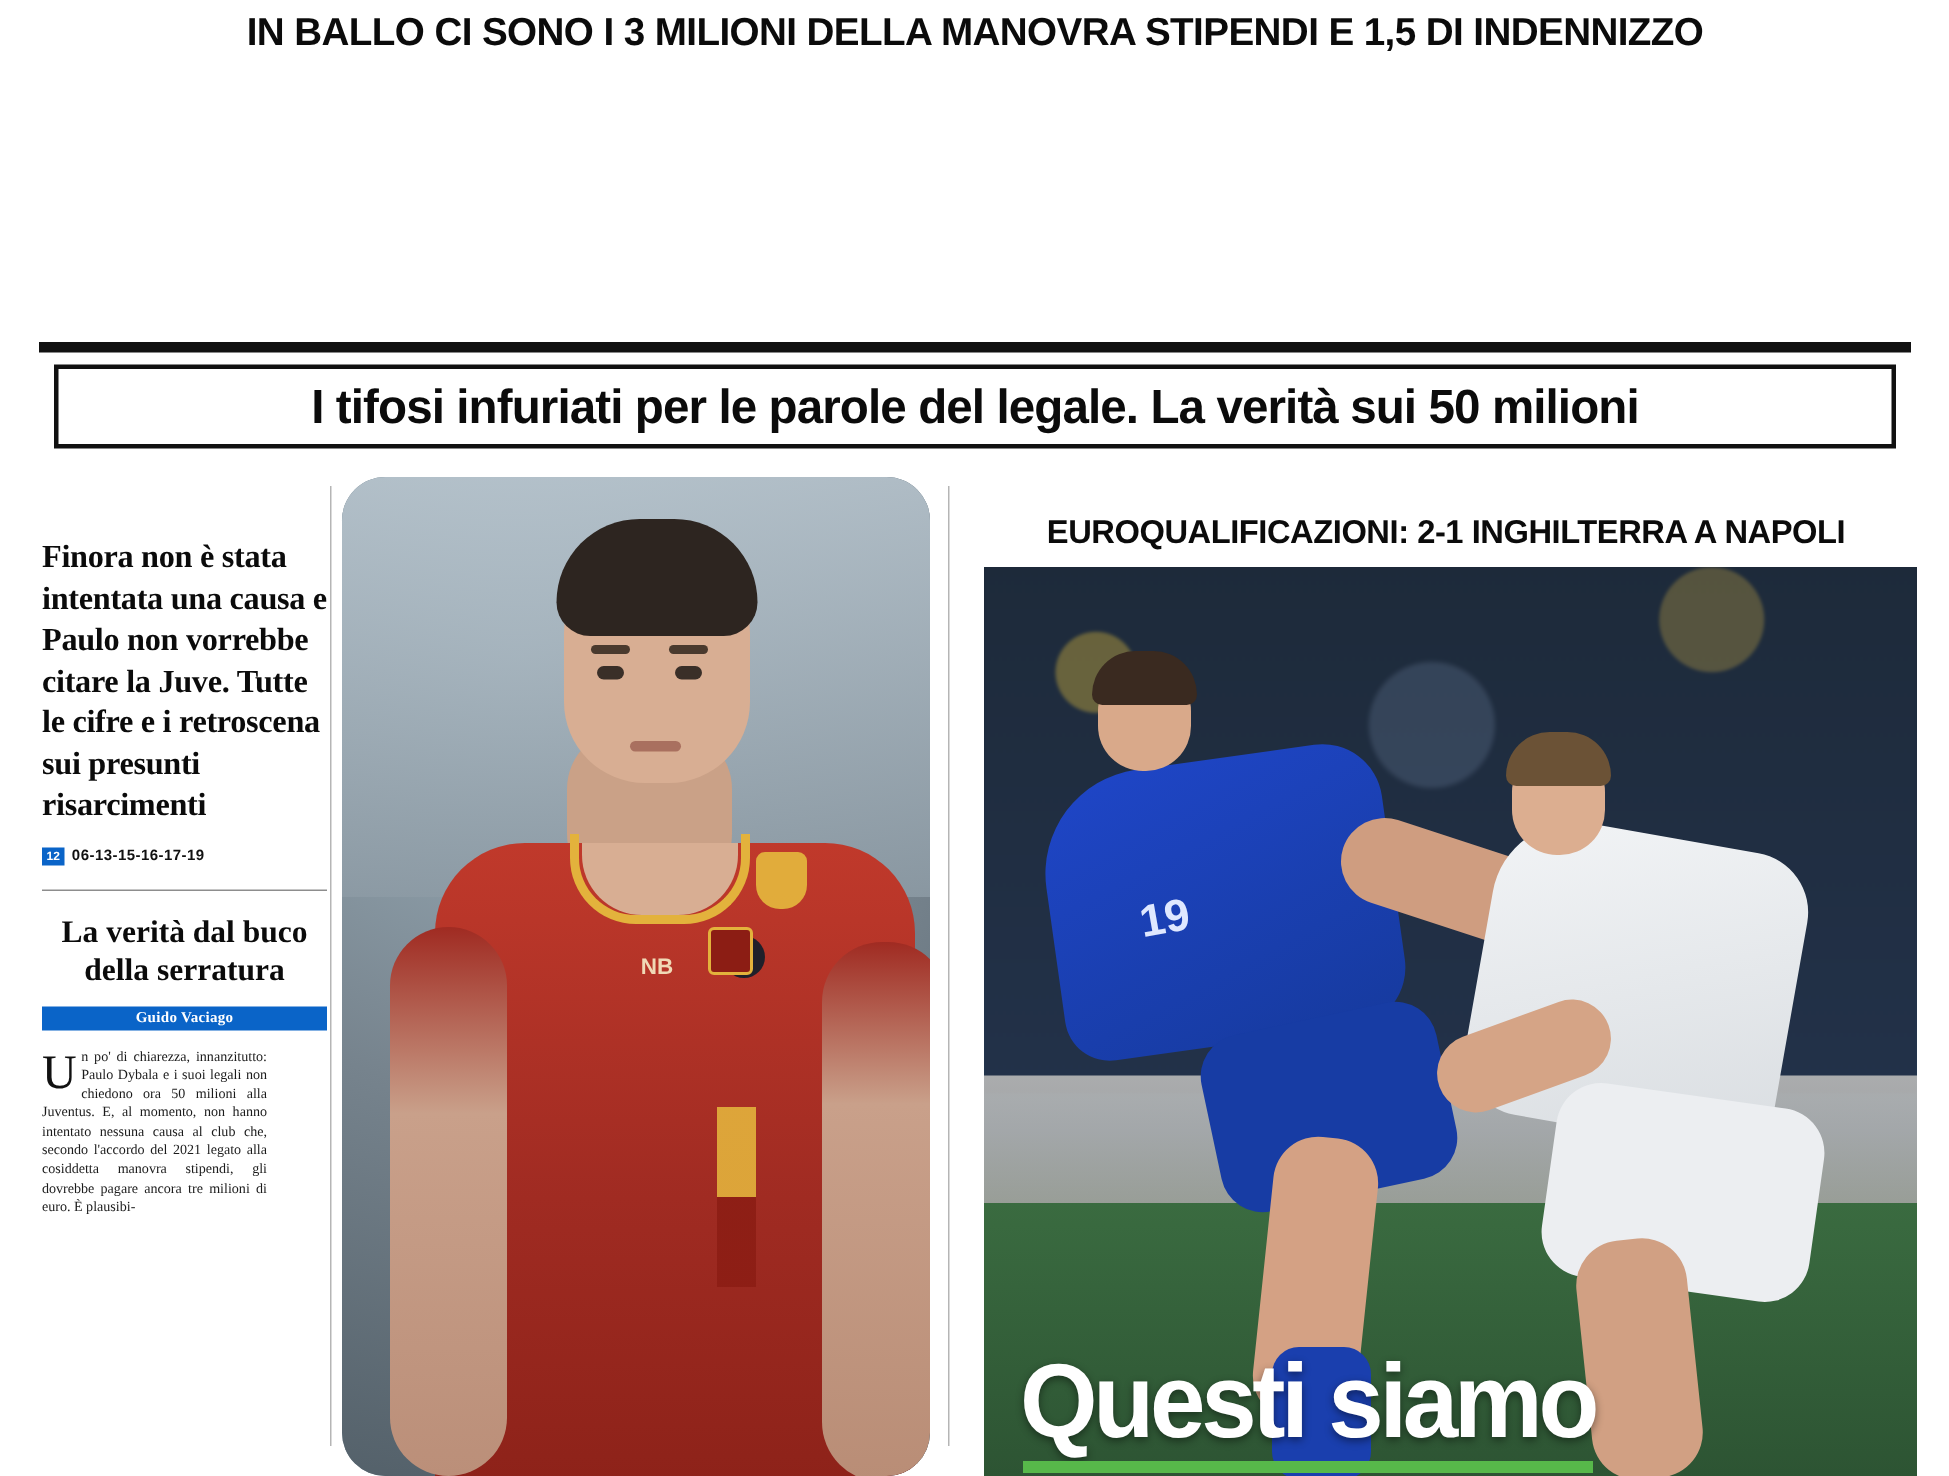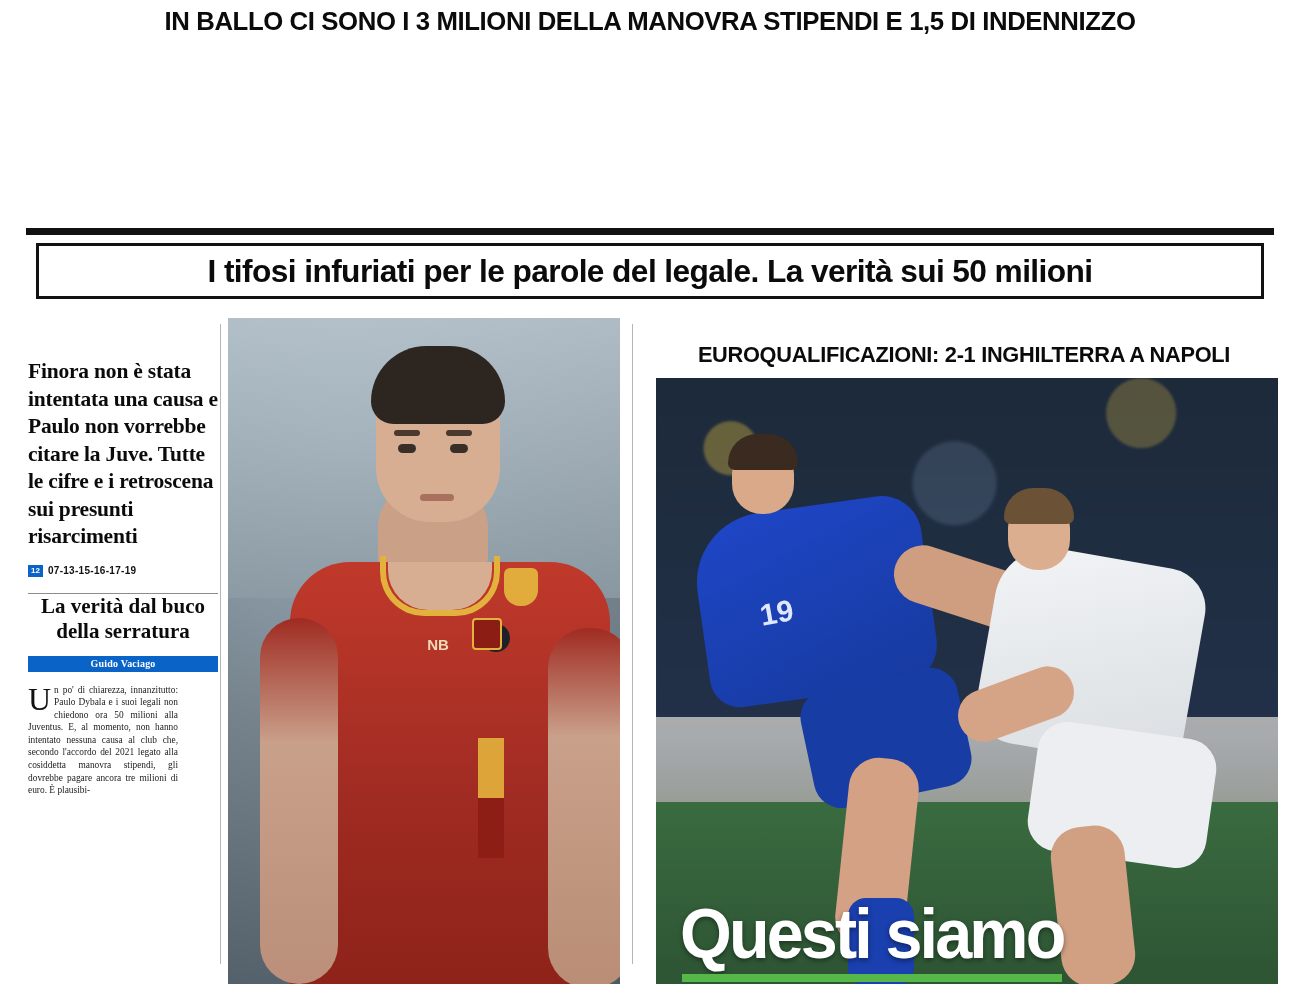--- a/index.html
+++ b/index.html
@@ -152,21 +152,21 @@
     border: 0;
     border-top: 1px solid #8d8d8d;
     margin: 16px 0 0 0;
   }
   .col-title {
     font-family: "Liberation Serif", serif;
     font-weight: bold;
     font-size: 21px;
     line-height: 25px;
     color: #0b0b0b;
-    margin-top: 0;
+    margin-top: 15px;
     text-align: center;
   }
   .byline {
     margin-top: 12px;
     background: #0a64c8;
     color: #fff;
     text-align: center;
     font-family: Liberation Serif, serif;
     font-weight: bold;
     font-size: 10px;
@@ -206,20 +206,21 @@
 
   
   .photo-main {
     position: absolute;
     left: 228px;
     top: 0;
     width: 392px;
     height: 666px;
     overflow: hidden;
     background: #7d8f9b;
+    border-radius: 29px;
   }
   .ph-bg {
     position: absolute; inset: 0;
     background:
       radial-gradient(circle at 30% 18%, #9fb2bd 0%, #76838d 48%, #4d5a63 100%);
   }
   .ph-bg2 {
     position: absolute; left: 0; top: 0; width: 100%; height: 42%;
     background: linear-gradient(180deg, #b9c6cf 0%, #8d9ba5 100%);
     opacity: .85;
@@ -409,21 +410,21 @@
     <span class="subhead-text">I tifosi infuriati per le parole del legale. La verità sui 50 milioni</span>
   </div>
 
   <div class="content">
 
     <div class="col-left">
       <div class="lead-text">Finora non è stata intentata una causa e Paulo non vorrebbe citare la Juve. Tutte le cifre e i retroscena sui presunti risarcimenti</div>
 
       <div class="refs">
         <span class="refs-badge">12</span>
-        <span class="refs-pages">07-13-15-16-17-19</span>
+        <span class="refs-pages">06-13-15-16-17-19</span>
       </div>
 
       <hr class="hr-thin">
 
       <div class="col-title">La verità dal buco della serratura</div>
 
       <div class="byline">Guido Vaciago</div>
 
       <div class="body-col">
         <span class="dropcap">U</span><span>n po' di chiarezza, innanzitutto: Paulo Dybala e i suoi legali non chiedono ora 50 milioni alla Juventus. E, al momento, non hanno intentato nessuna causa al club che, secondo l'accordo del 2021 legato alla cosiddetta manovra stipendi, gli dovrebbe pagare ancora tre milioni di euro. È plausibi-</span>

